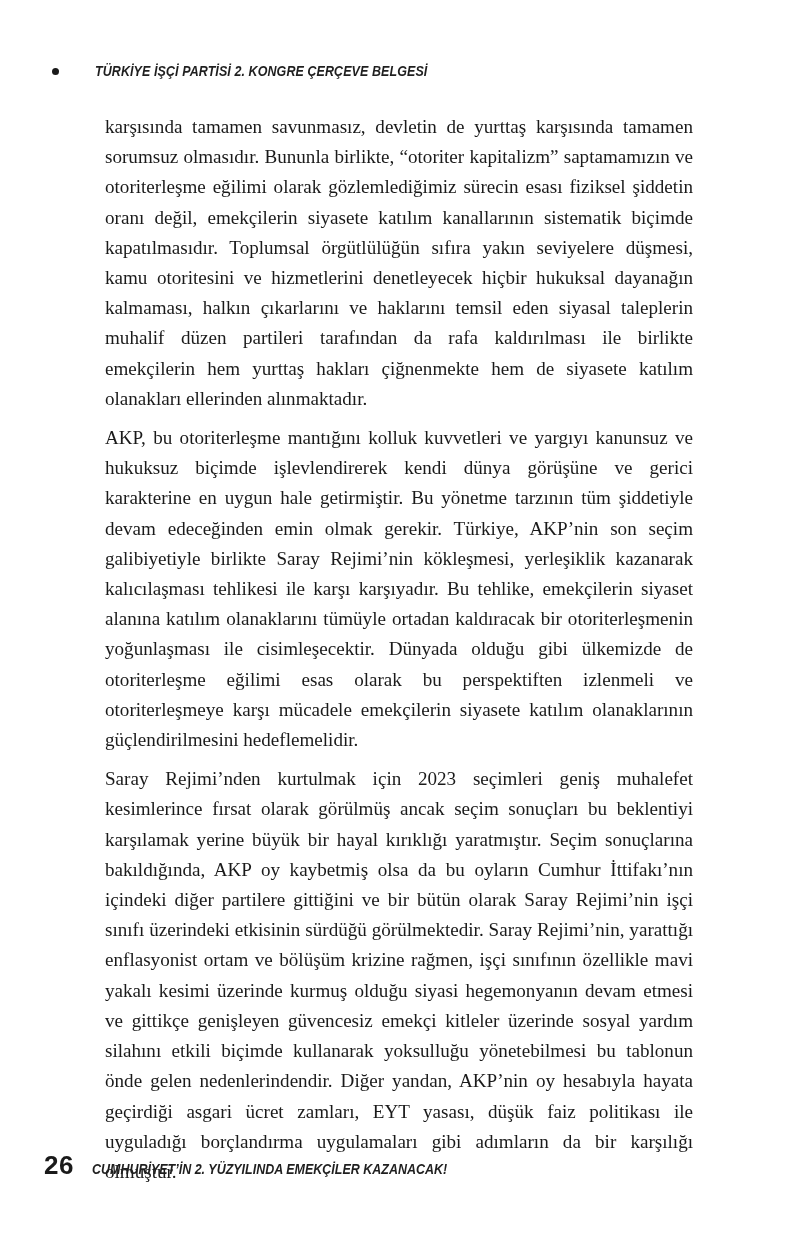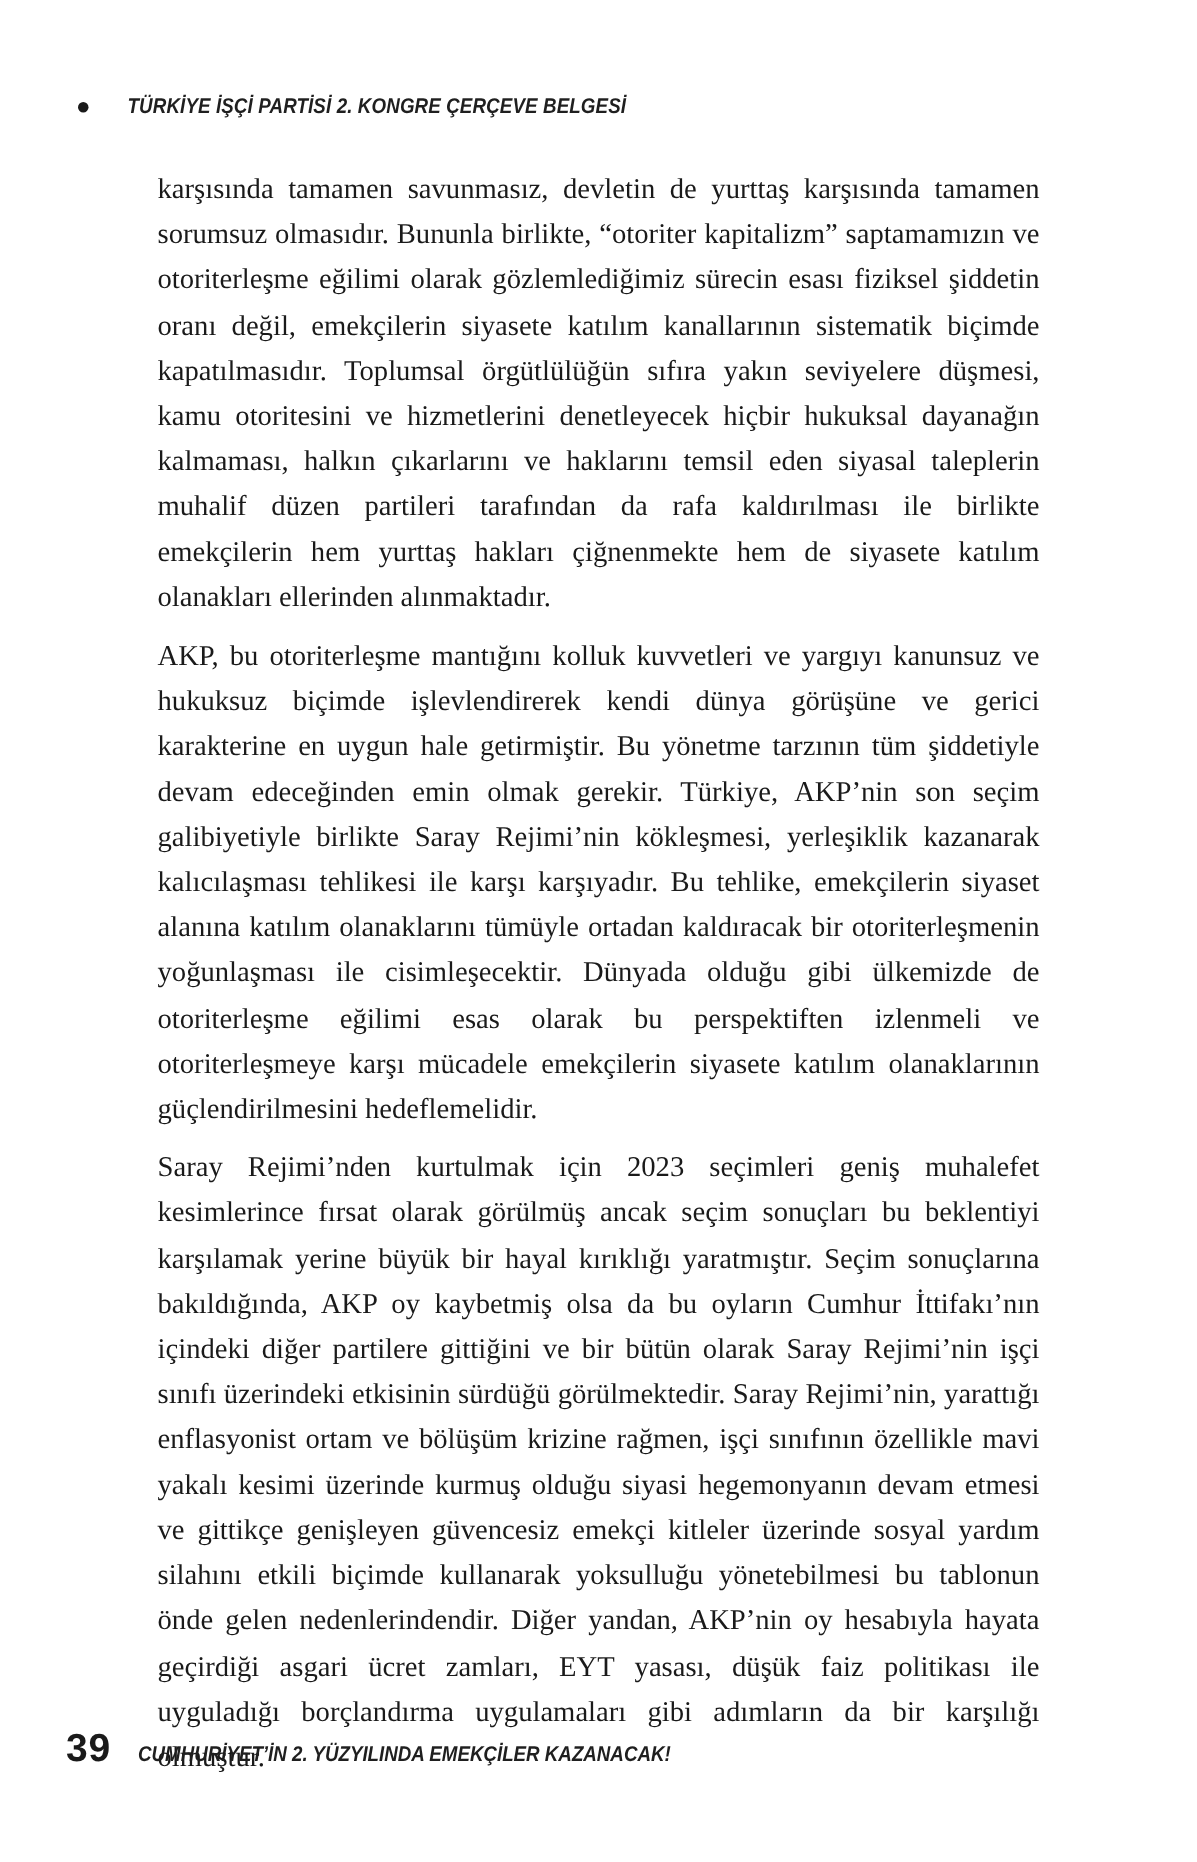--- a/index.html
+++ b/index.html
@@ -27,21 +27,21 @@
 
   
   .running-head {
     position: absolute;
     left: 48px;
     top: 60px;
     width: 700px;
     height: 22px;
     display: flex;
     align-items: center;
-    gap: 0;
+    gap: 10px;
   }
   .rh-bullet {
     width: 7px;
     height: 7px;
     border-radius: 50%;
     background: #1a1a1a;
     margin-left: 4px;
     flex: none;
   }
   .rh-title {
@@ -124,17 +124,17 @@
     <span class="rh-title">TÜRKİYE İŞÇİ PARTİSİ 2. KONGRE ÇERÇEVE BELGESİ</span>
   </div>
 
   <div class="text-column">
     <p class="body-par">karşısında tamamen savunmasız, devletin de yurttaş karşısında tamamen sorumsuz olmasıdır. Bununla birlikte, “otoriter kapitalizm” saptamamızın ve otoriterleşme eğilimi olarak gözlemlediğimiz sürecin esası fiziksel şiddetin oranı değil, emekçilerin siyasete katılım kanallarının sistematik biçimde kapatılmasıdır. Toplumsal örgütlülüğün sıfıra yakın seviyelere düşmesi, kamu otoritesini ve hizmetlerini denetleyecek hiçbir hukuksal dayanağın kalmaması, halkın çıkarlarını ve haklarını temsil eden siyasal taleplerin muhalif düzen partileri tarafından da rafa kaldırılması ile birlikte emekçilerin hem yurttaş hakları çiğnenmekte hem de siyasete katılım olanakları ellerinden alınmaktadır.</p>
     <p class="body-par">AKP, bu otoriterleşme mantığını kolluk kuvvetleri ve yargıyı kanunsuz ve hukuksuz biçimde işlevlendirerek kendi dünya görüşüne ve gerici karakterine en uygun hale getirmiştir. Bu yönetme tarzının tüm şiddetiyle devam edeceğinden emin olmak gerekir. Türkiye, AKP’nin son seçim galibiyetiyle birlikte Saray Rejimi’nin kökleşmesi, yerleşiklik kazanarak kalıcılaşması tehlikesi ile karşı karşıyadır. Bu tehlike, emekçilerin siyaset alanına katılım olanaklarını tümüyle ortadan kaldıracak bir otoriterleşmenin yoğunlaşması ile cisimleşecektir. Dünyada olduğu gibi ülkemizde de otoriterleşme eğilimi esas olarak bu perspektiften izlenmeli ve otoriterleşmeye karşı mücadele emekçilerin siyasete katılım olanaklarının güçlendirilmesini hedeflemelidir.</p>
     <p class="body-par">Saray Rejimi’nden kurtulmak için 2023 seçimleri geniş muhalefet kesimlerince fırsat olarak görülmüş ancak seçim sonuçları bu beklentiyi karşılamak yerine büyük bir hayal kırıklığı yaratmıştır. Seçim sonuçlarına bakıldığında, AKP oy kaybetmiş olsa da bu oyların Cumhur İttifakı’nın içindeki diğer partilere gittiğini ve bir bütün olarak Saray Rejimi’nin işçi sınıfı üzerindeki etkisinin sürdüğü görülmektedir. Saray Rejimi’nin, yarattığı enflasyonist ortam ve bölüşüm krizine rağmen, işçi sınıfının özellikle mavi yakalı kesimi üzerinde kurmuş olduğu siyasi hegemonyanın devam etmesi ve gittikçe genişleyen güvencesiz emekçi kitleler üzerinde sosyal yardım silahını etkili biçimde kullanarak yoksulluğu yönetebilmesi bu tablonun önde gelen nedenlerindendir. Diğer yandan, AKP’nin oy hesabıyla hayata geçirdiği asgari ücret zamları, EYT yasası, düşük faiz politikası ile uyguladığı borçlandırma uygulamaları gibi adımların da bir karşılığı olmuştur.</p>
   </div>
 
   <div class="footer">
-    <span class="folio">39</span>
+    <span class="folio">26</span>
     <span class="footer-title">CUMHURİYET’İN 2. YÜZYILINDA EMEKÇİLER KAZANACAK!</span>
   </div>
 
 </div>
 
 </body></html>

